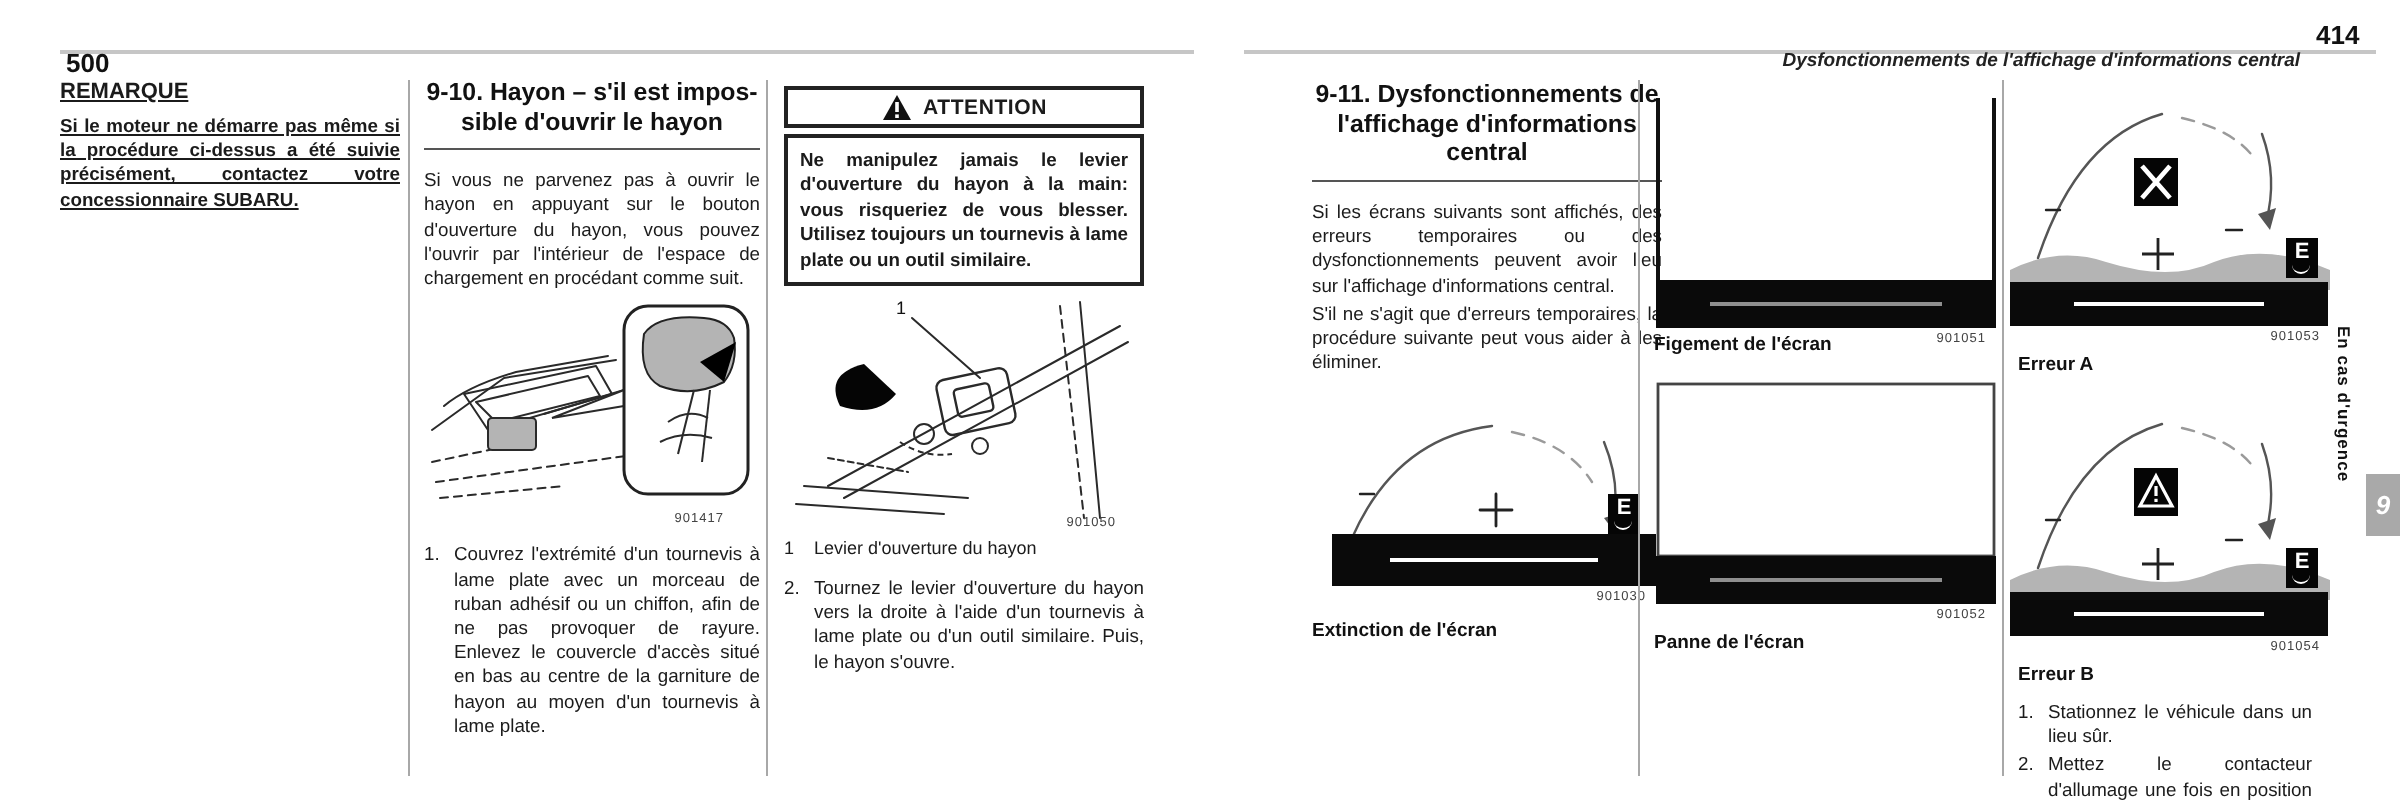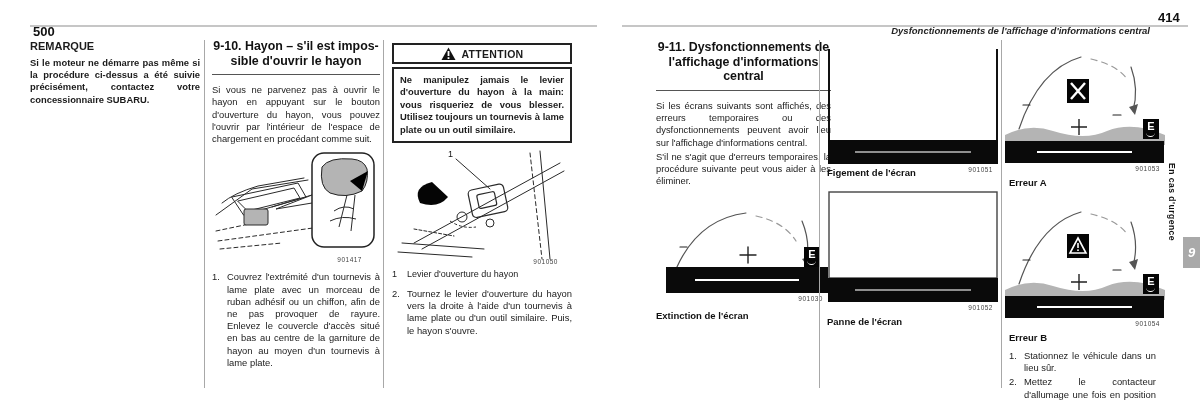--- a/index.html
+++ b/index.html
@@ -8,21 +8,21 @@
   .abs{position:absolute;}
   
   .pagenum{font-size:13px;font-weight:bold;color:#111;}
   .runhead{font-size:9.5px;font-weight:bold;font-style:italic;color:#222;}
   .headrule{height:2px;background:#c6c6c6;}
   
   .coldiv{width:1px;background:#a8a8a8;}
   .sectitle{font-size:12.4px;font-weight:bold;line-height:1.18;color:#111;
             white-space:pre-line;border-bottom:1.5px solid #555;padding-bottom:6px;text-align:center;}
   .body-txt{font-size:9.4px;line-height:1.3;text-align:justify;color:#1b1b1b;}
-  .bold{font-weight:bold;}
+  .bold{font-weight:bold;text-decoration:underline;}
   .step{display:flex;gap:5px;font-size:9.4px;line-height:1.3;}
   .step .num{flex:0 0 10px;}
   .step .txt{text-align:justify;}
   
   .attn-head{border:2px solid #222;height:17px;display:flex;align-items:center;justify-content:center;gap:6px;}
   .attn-head .lbl{font-size:10.5px;font-weight:bold;letter-spacing:.3px;}
   .attn-body{border:2px solid #222;margin-top:3px;padding:5px 6px;font-size:9.4px;font-weight:bold;
              line-height:1.32;text-align:justify;}
   
   .fig{position:relative;}

